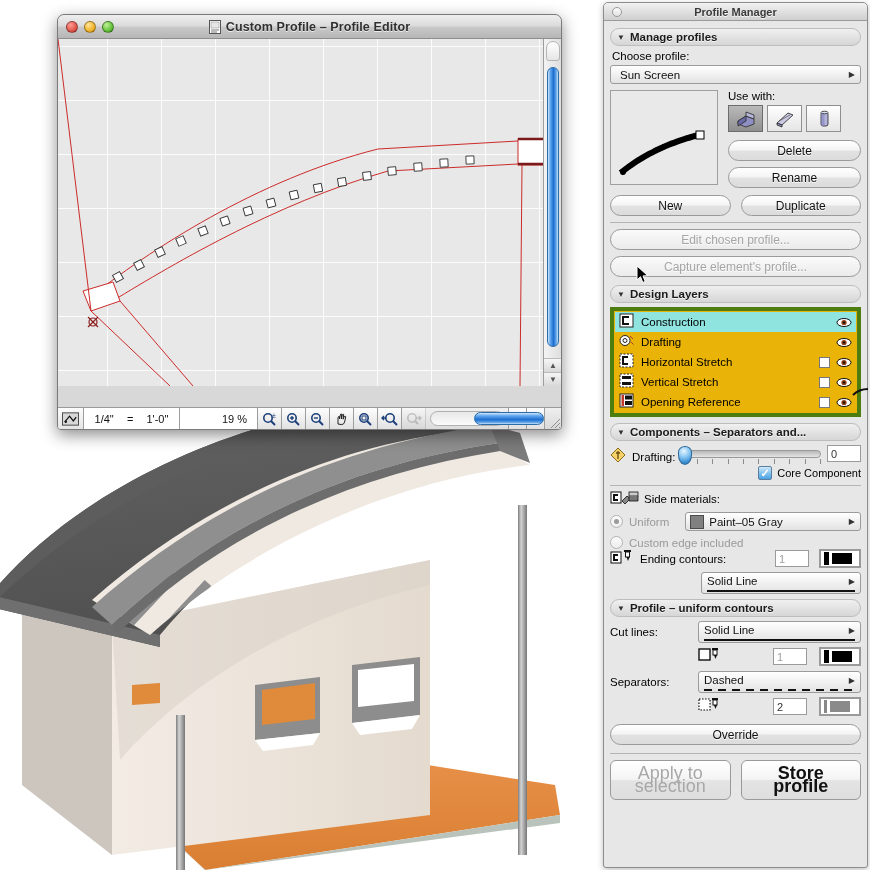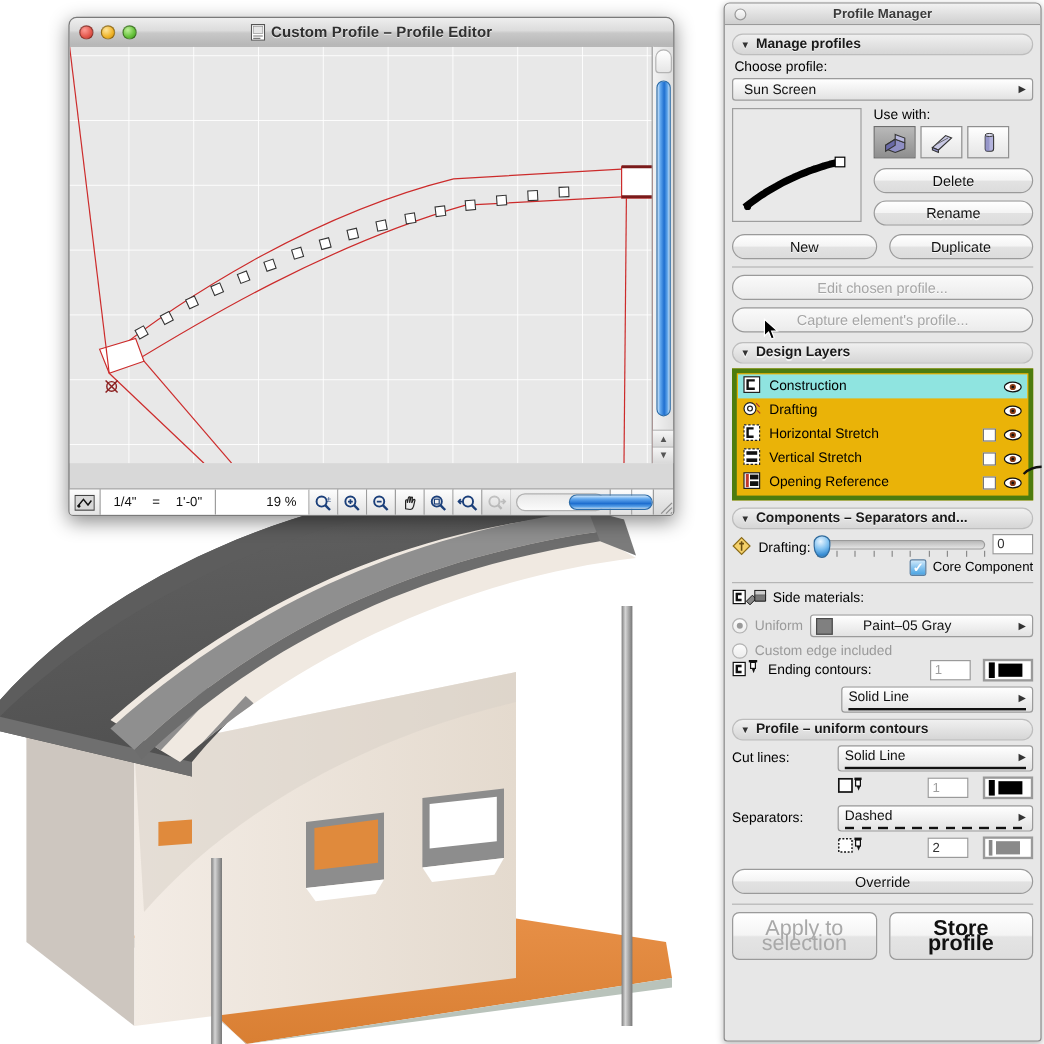--- a/index.html
+++ b/index.html
@@ -718,21 +718,21 @@
           </svg>
         </span>
         <span class="lbl">Side materials:</span>
       </div>
 
       <div class="row" style="gap:6px; margin-top:4px;">
         <span class="radio">
             <span class="dot"></span>
           </span>
         <span class="lbl dim">Uniform</span>
-        <div class="popup" style="flex:1; gap:20px;">
+        <div class="popup" style="flex:1; margin-left:10px;">
           <span class="swatch"></span>
           <span class="ptext">Paint–05 Gray</span>
           <span class="arrow">▶</span>
         </div>
       </div>
 
       <div class="row" style="gap:6px; margin-top:5px;">
         <span class="radio"></span>
         <span class="lbl dim">Custom edge included</span>
       </div>

